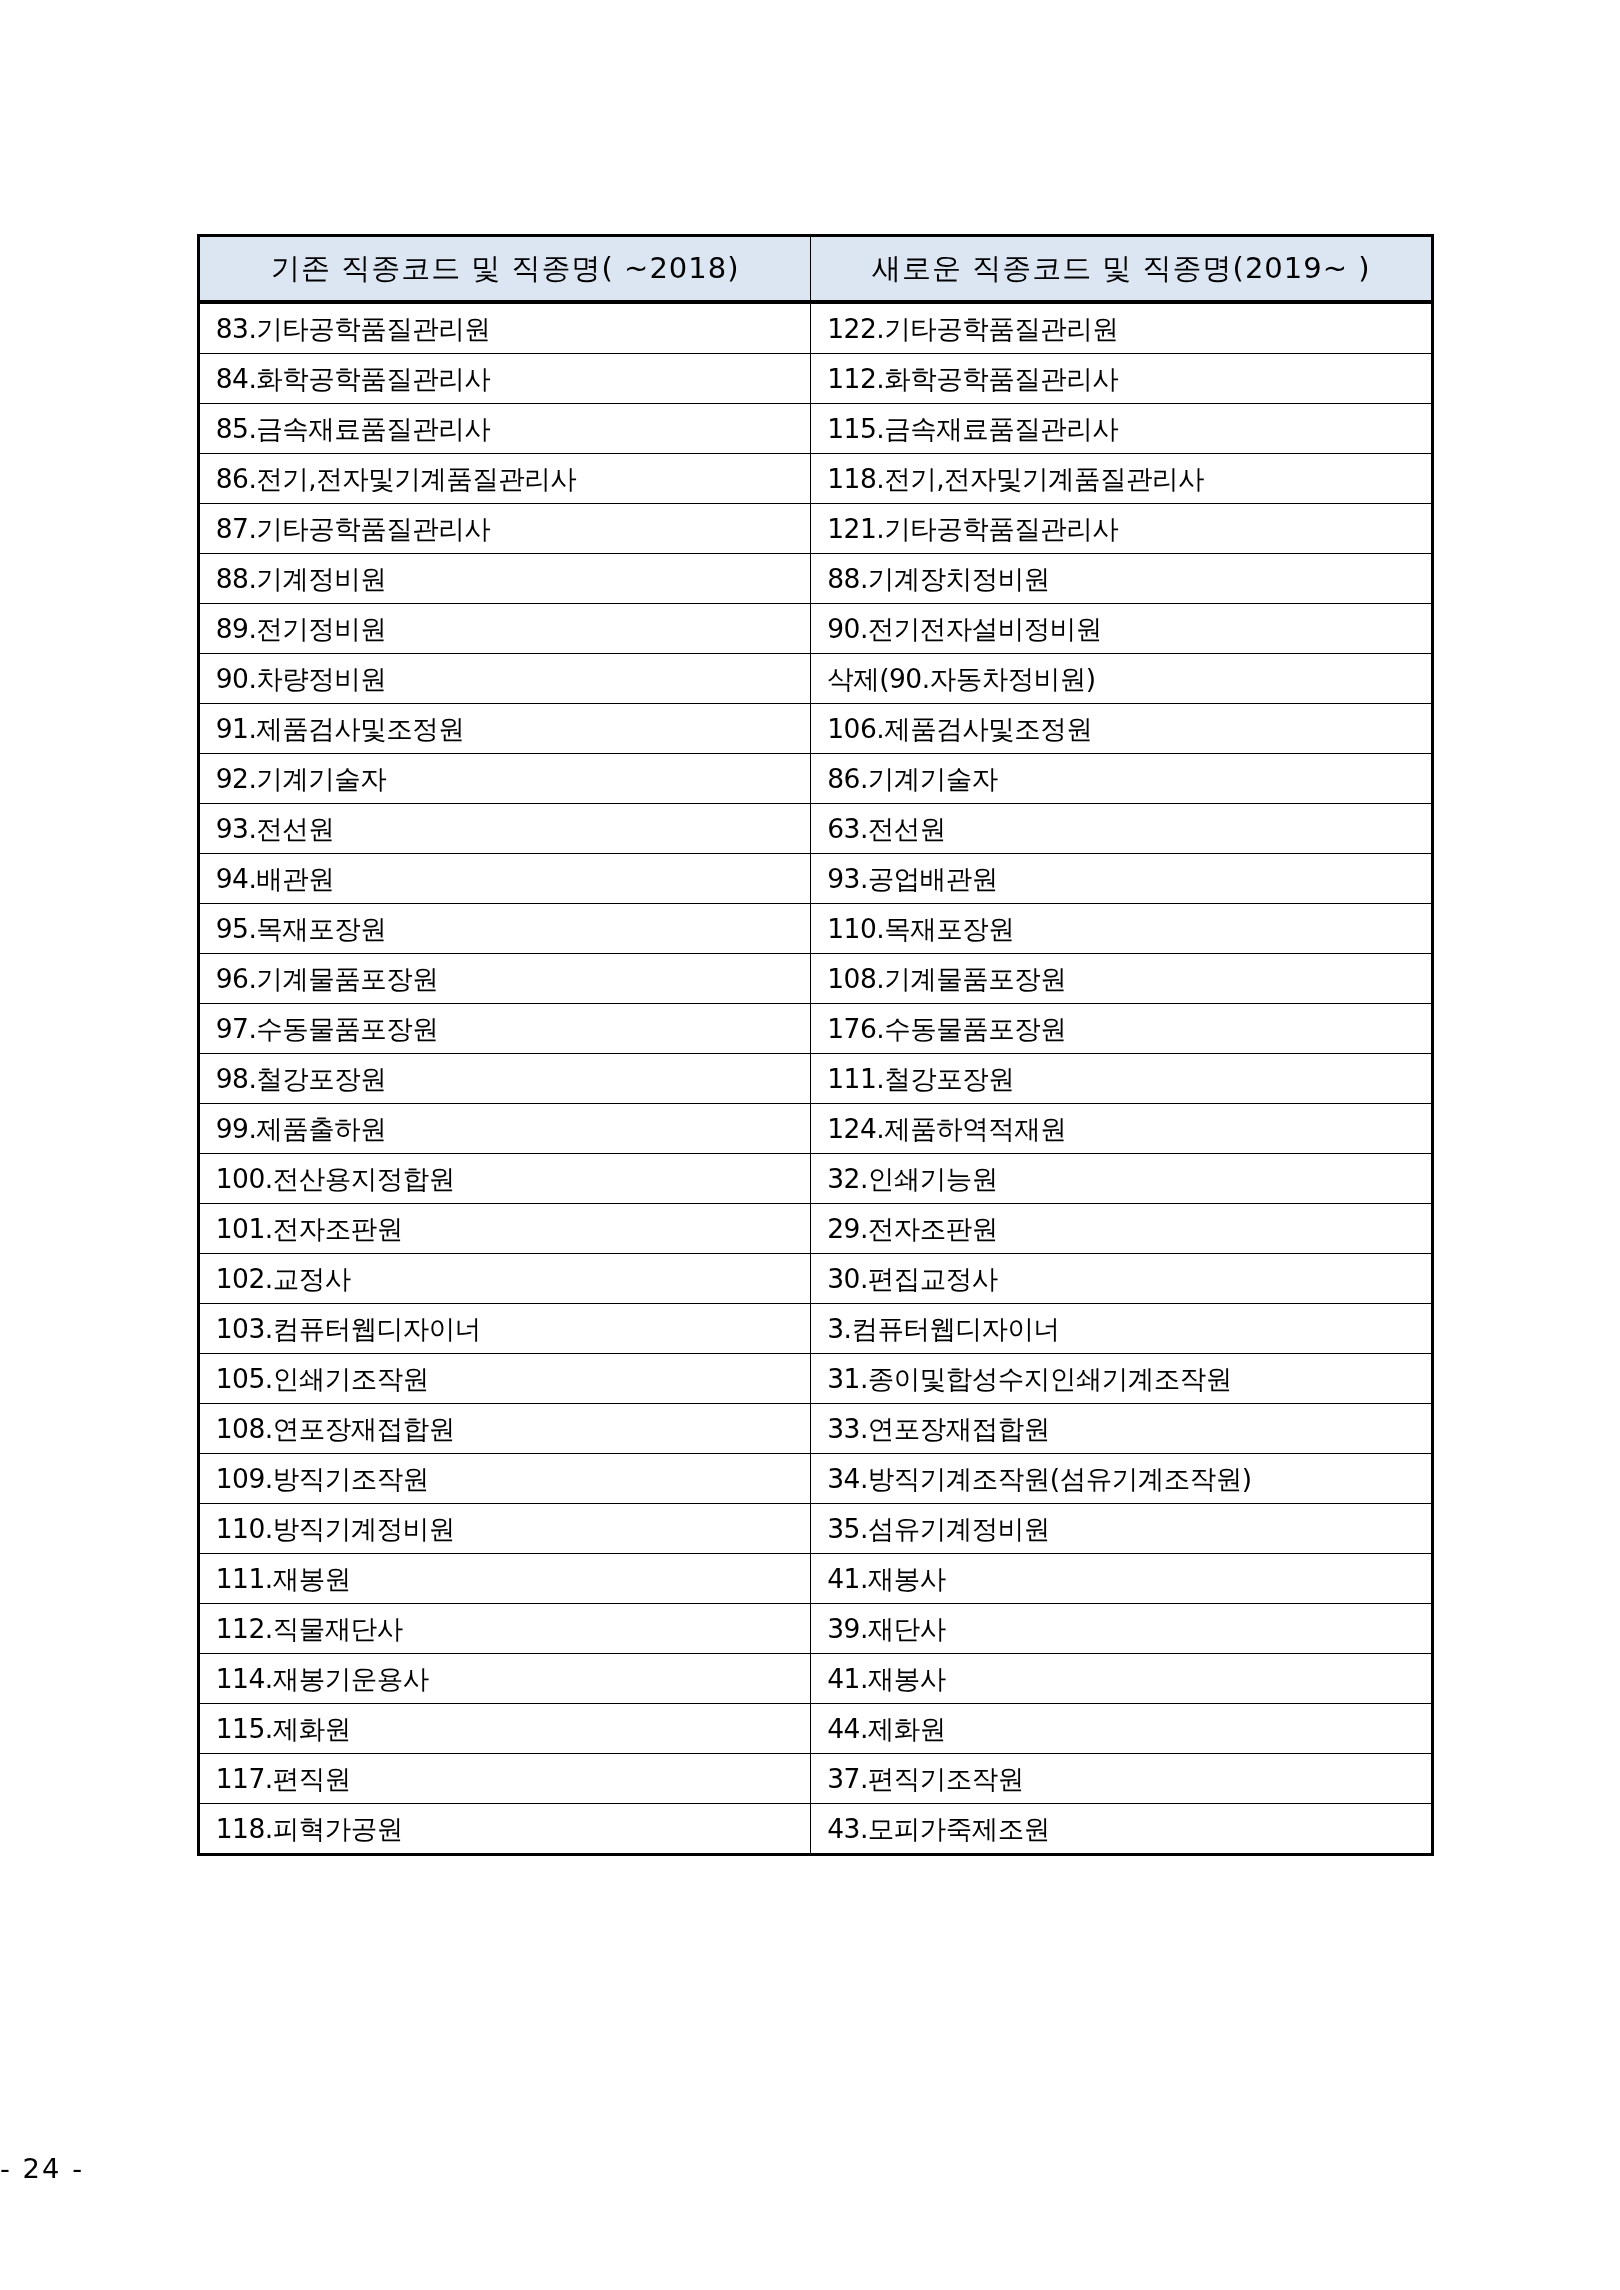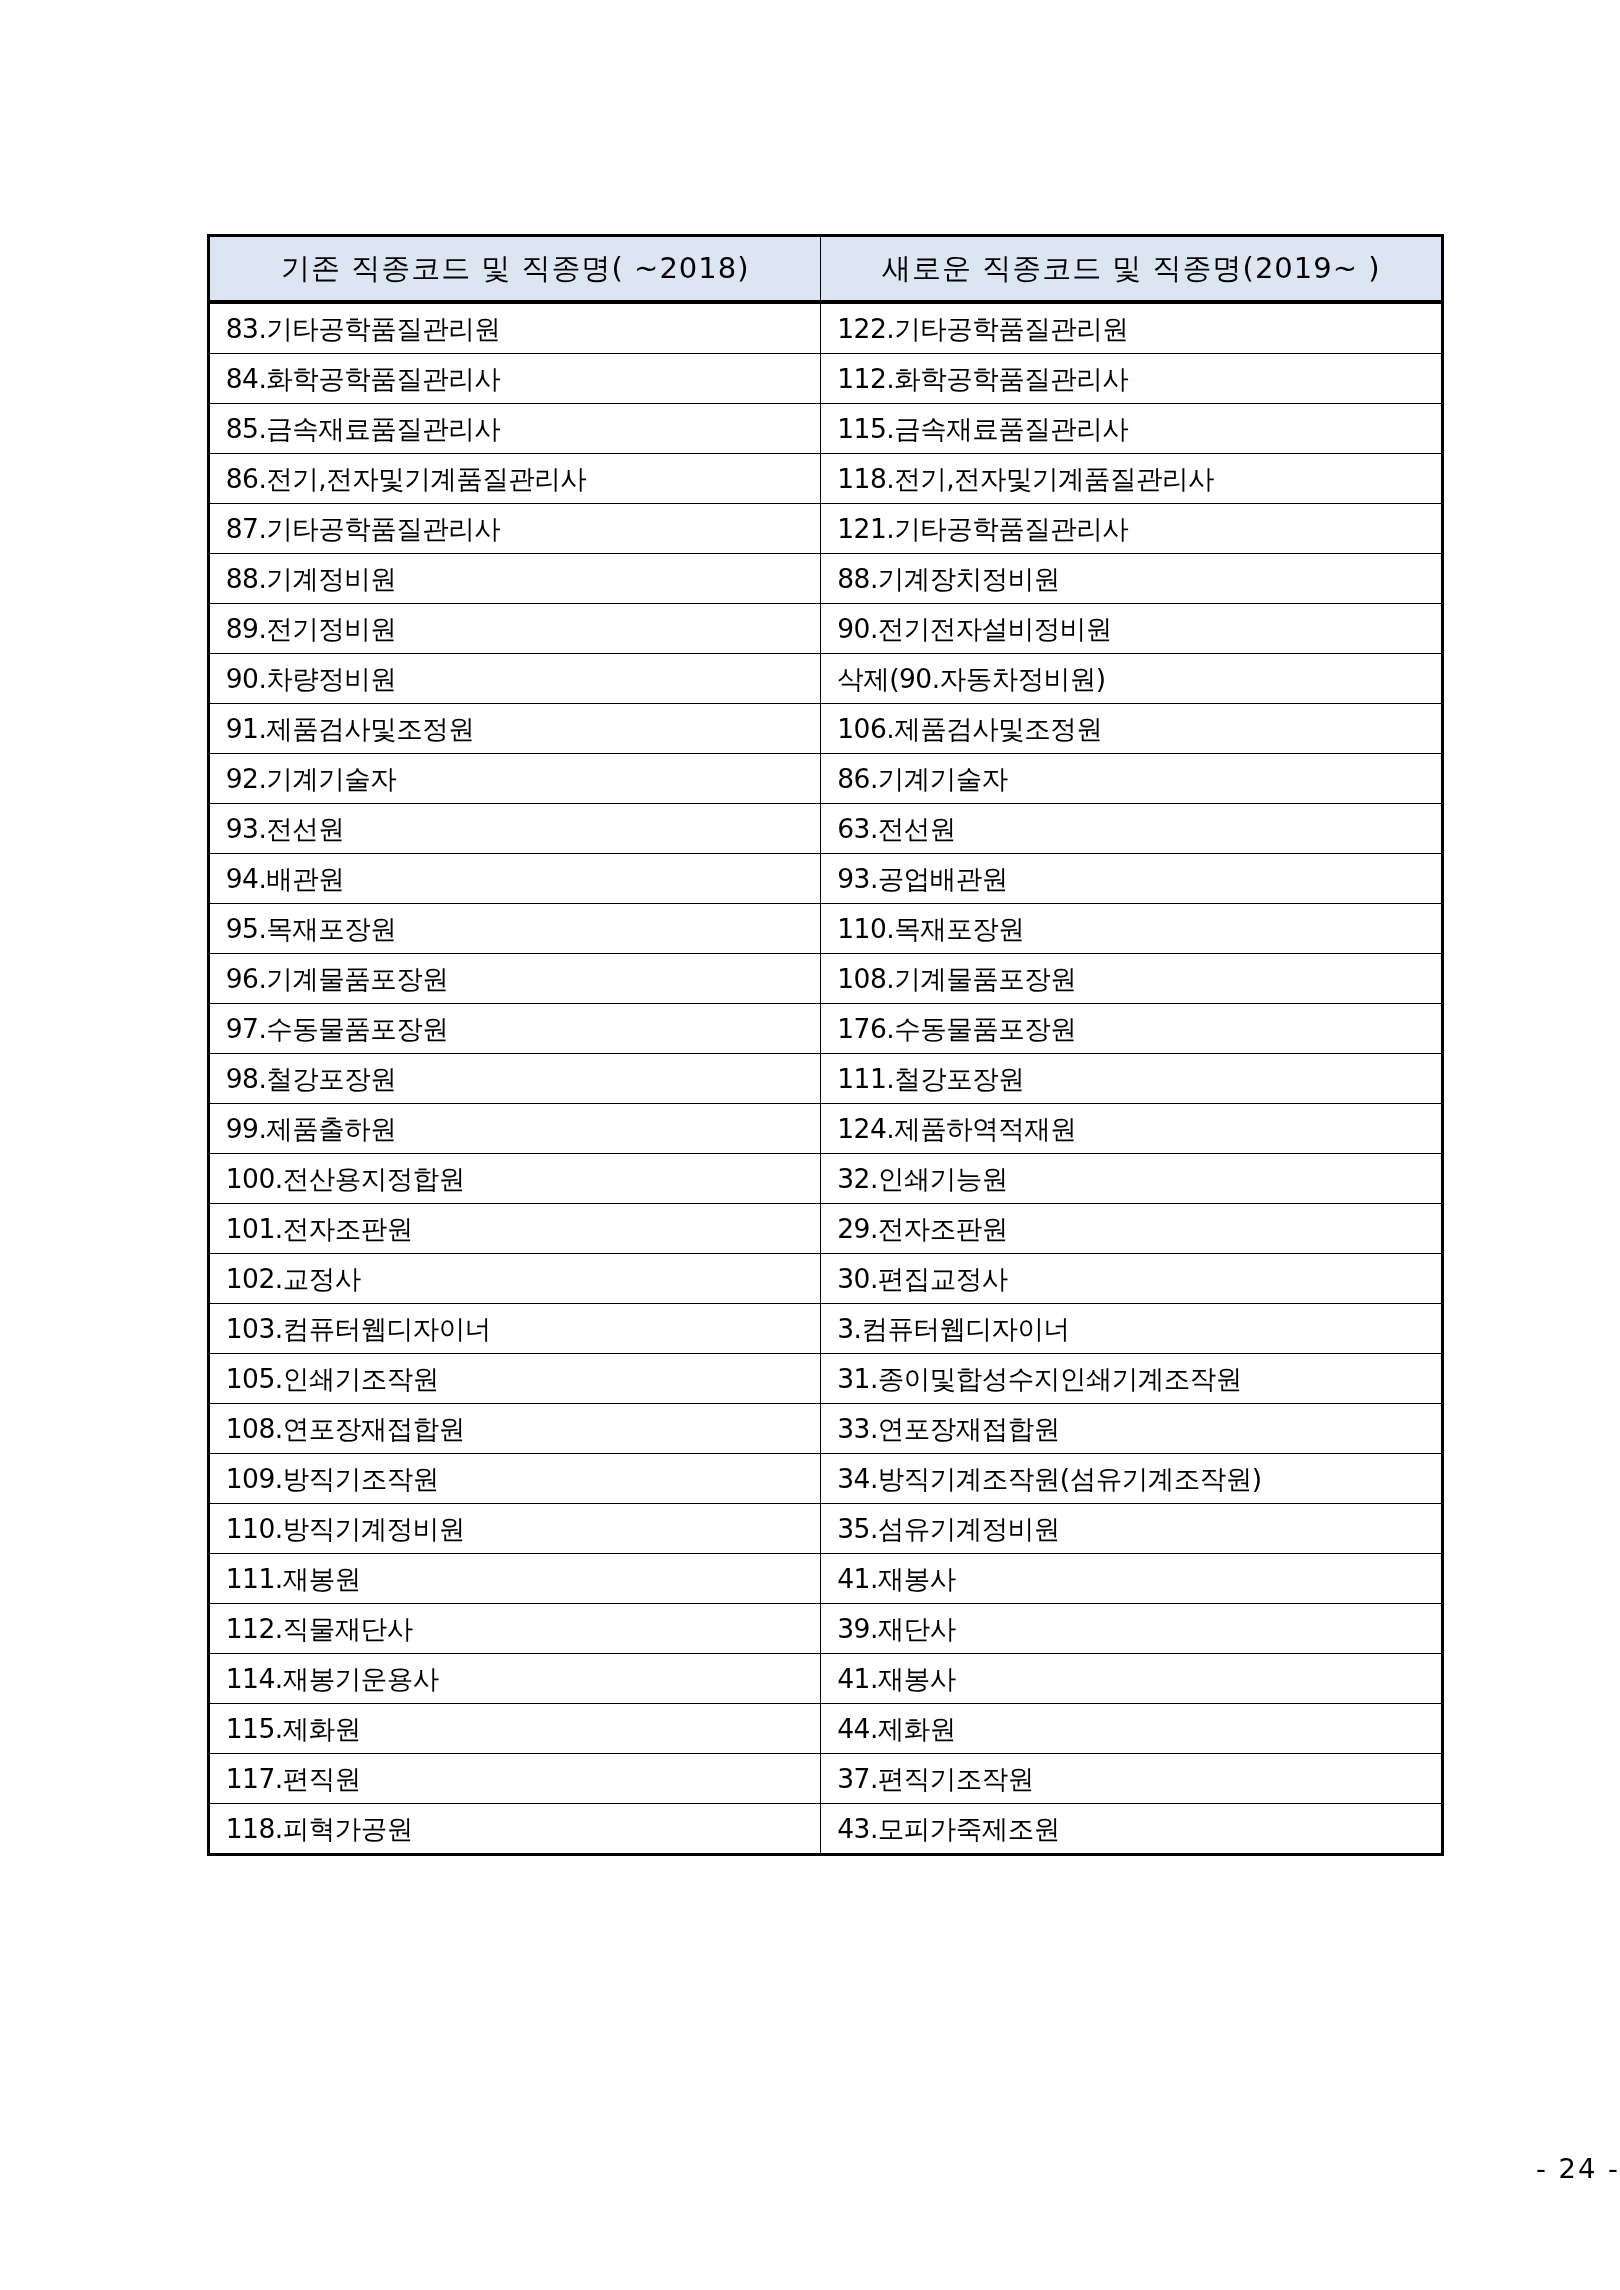--- a/index.html
+++ b/index.html
@@ -3,40 +3,39 @@
 <meta charset="utf-8">
 <style>
   html, body { margin: 0; padding: 0; background: #ffffff; }
   body { width: 1620px; height: 2291px; position: relative; overflow: hidden;
          font-family: "DejaVu Sans", "Liberation Sans", sans-serif; color: #000; }
   .page { position: absolute; left: 0; top: 0; width: 1620px; height: 2291px; }
   table.map {
     position: absolute; left: 197px; top: 234px; width: 1237px;
     border-collapse: collapse; table-layout: fixed;
     border: 3.9px solid #000;
-    margin-left: 10px;
   }
   table.map col.c1 { width: 612px; }
   table.map col.c2 { width: 621px; }
   table.map th {
     background: #dce6f2; height: 63px; font-weight: normal;
     font-size: 29px; letter-spacing: 1px; text-align: center;
     border-bottom: 4.9px solid #000; border-right: 1.5px solid #000; padding: 0;
     white-space: nowrap;
   }
   table.map th:last-child { border-right: none; }
   table.map td {
     height: 49px; padding: 0 0 0 15.7px; font-size: 26.5px;
     border-top: 1.5px solid #000; border-right: 1.5px solid #000;
     white-space: nowrap; overflow: hidden; letter-spacing: -0.5px;
   }
   table.map td:last-child { border-right: none; }
   table.map tr.first td { border-top: none; }
   .page-number {
-    position: absolute; top: 2153px; left: 0; width: 1620px; text-align: right;
+    position: absolute; top: 2153px; left: 0; width: 1620px; text-align: left;
     font-size: 27.4px; letter-spacing: 2px;
   }
 </style>
 </head>
 <body>
 
 <div class="page">
   <table class="map">
     <colgroup>
         <col class="c1">

